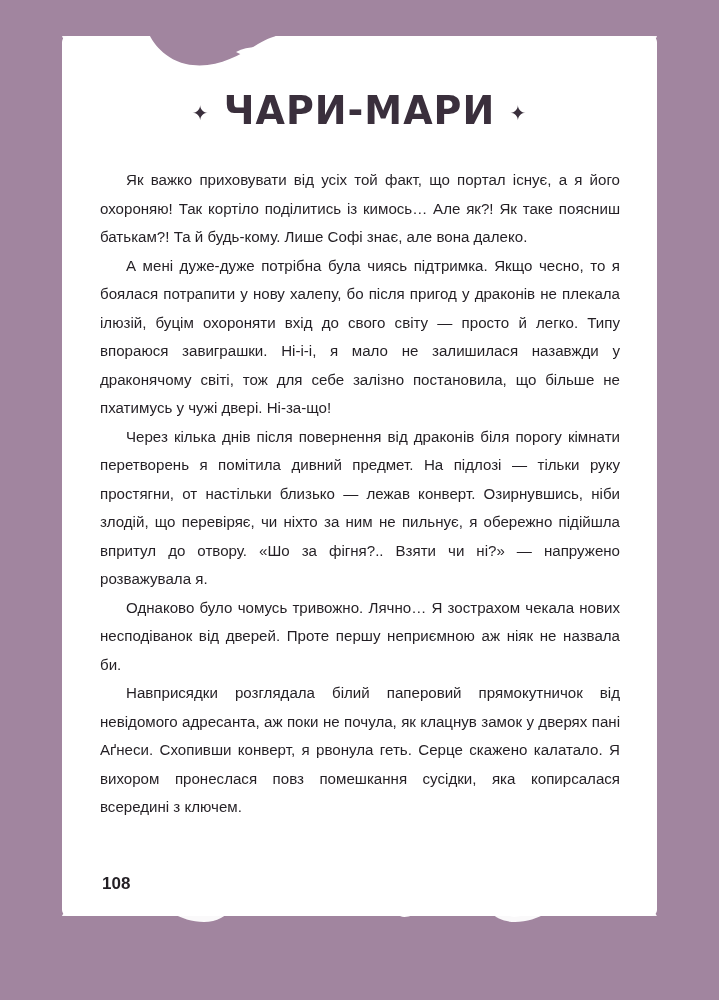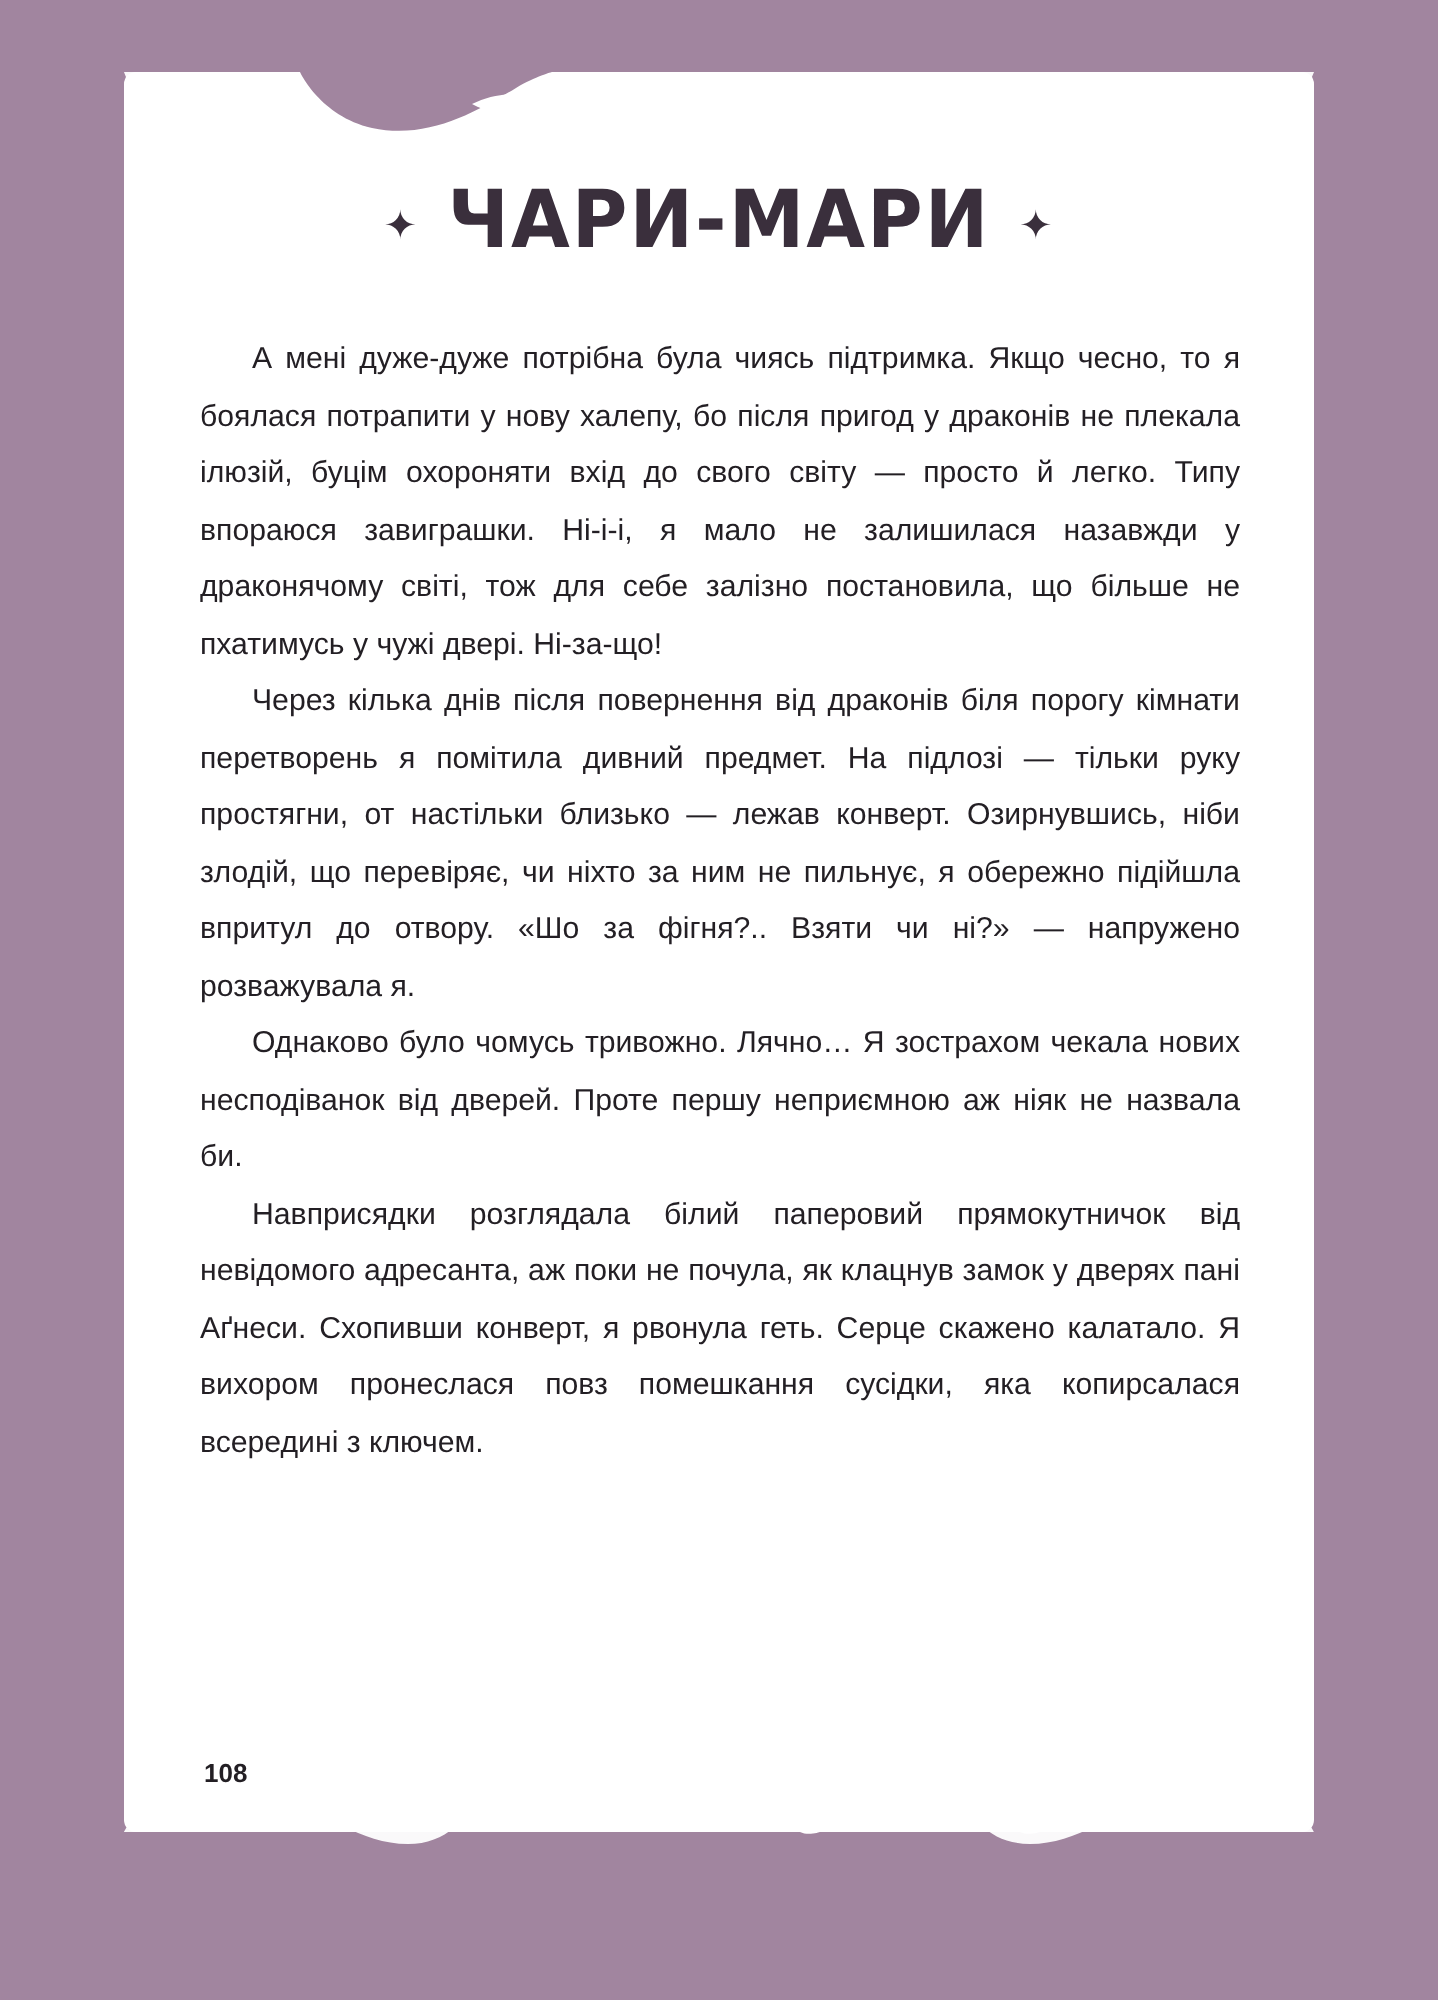--- a/index.html
+++ b/index.html
@@ -91,21 +91,21 @@
   .body-text p {
     margin: 0 0 0 0;
     text-indent: 26px;
   }
   .page-number {
     position: absolute;
     left: 40px;
     bottom: 22px;
     font-family: "Liberation Sans", sans-serif;
     font-weight: bold;
-    font-size: 13px;
+    font-size: 17px;
     color: #231f24;
   }
 </style>
 </head>
 <body>
 
 <div class="page">
 
   <div class="frame"></div>
   <div class="frame-inner"></div>
@@ -140,20 +140,21 @@
 
   <div class="content">
 
     <div class="title">
       <span class="spark">✦</span>
       <span class="word">ЧАРИ-МАРИ</span>
       <span class="spark">✦</span>
     </div>
 
     <div class="body-text">
+      <p>Як важко приховувати від усіх той факт, що портал існує, а я його охороняю! Так кортіло поділитись із кимось… Але як?! Як таке поясниш батькам?! Та й будь-кому. Лише Софі знає, але вона далеко.</p>
       <p>А мені дуже-дуже потрібна була чиясь підтримка. Якщо чесно, то я боялася потрапити у нову халепу, бо після пригод у драконів не плекала ілюзій, буцім охороняти вхід до свого світу — просто й легко. Типу впораюся завиграшки. Ні-і-і, я мало не залишилася назавжди у драконячому світі, тож для себе залізно постановила, що більше не пхатимусь у чужі двері. Ні-за-що!</p>
       <p>Через кілька днів після повернення від драконів біля порогу кімнати перетворень я помітила дивний предмет. На підлозі — тільки руку простягни, от настільки близько — лежав конверт. Озирнувшись, ніби злодій, що перевіряє, чи ніхто за ним не пильнує, я обережно підійшла впритул до отвору. «Шо за фігня?.. Взяти чи ні?» — напружено розважувала я.</p>
       <p>Однаково було чомусь тривожно. Лячно… Я зострахом чекала нових несподіванок від дверей. Проте першу неприємною аж ніяк не назвала би.</p>
       <p>Навприсядки розглядала білий паперовий прямокутничок від невідомого адресанта, аж поки не почула, як клацнув замок у дверях пані Аґнеси. Схопивши конверт, я рвонула геть. Серце скажено калатало. Я вихором пронеслася повз помешкання сусідки, яка копирсалася всередині з ключем.</p>
     </div>
 
     <div class="page-number">108</div>
 
   </div>
 </div>

